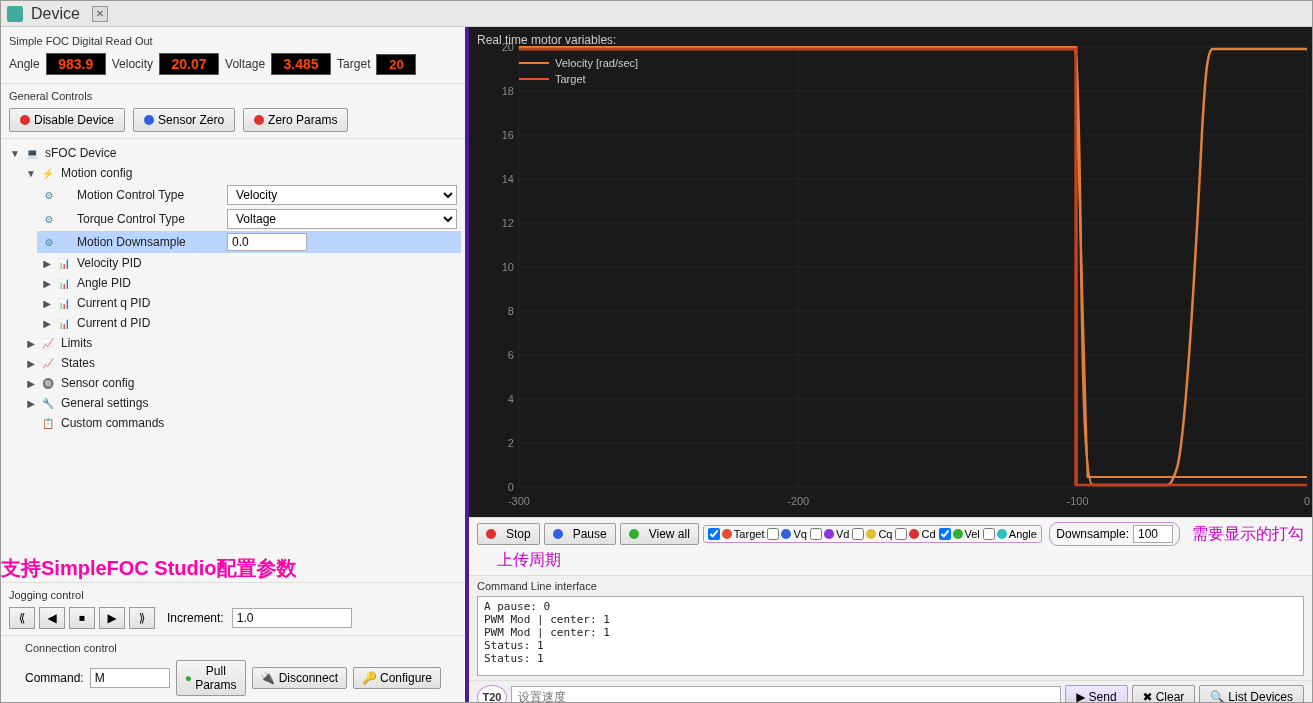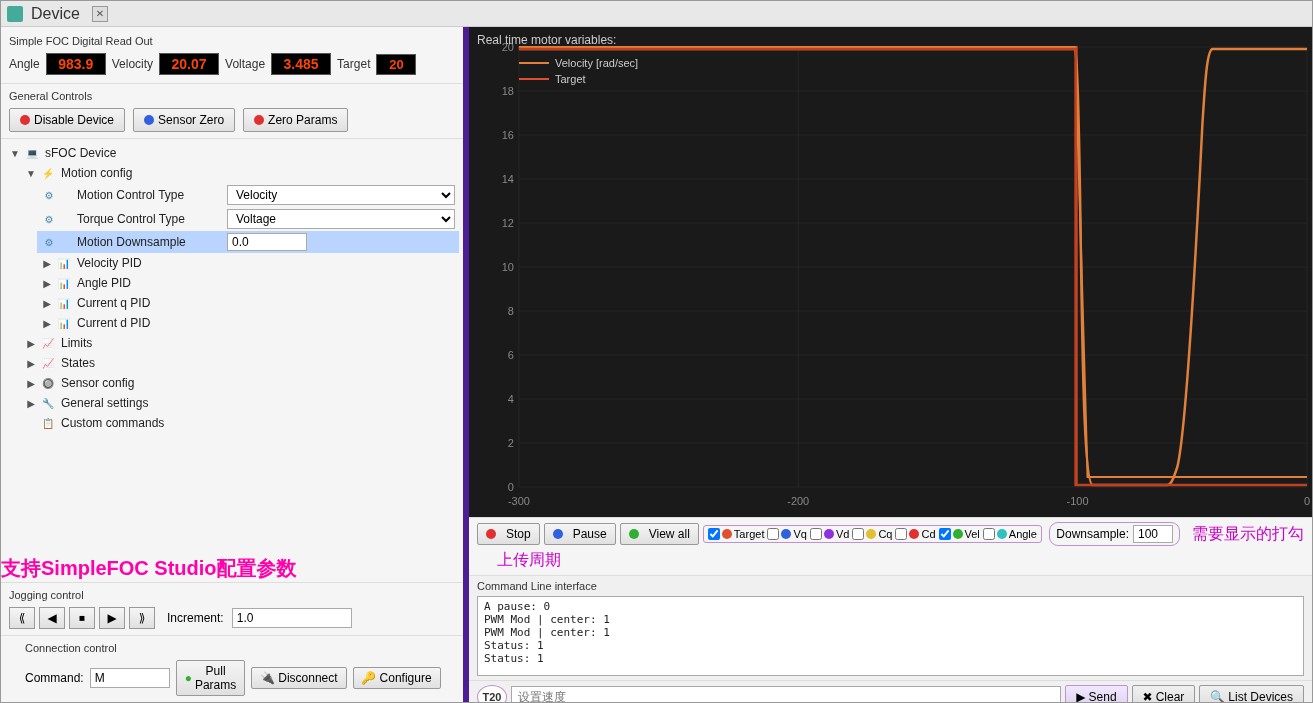--- a/index.html
+++ b/index.html
@@ -10,21 +10,21 @@
     
     .title-bar { display: flex; align-items: center; background: #e8e8e8; border-bottom: 1px solid #ccc; padding: 3px 6px; gap: 8px; height: 26px; }
     .title-bar-icon { width: 16px; height: 16px; background: #4a9; border-radius: 2px; display: flex; align-items: center; justify-content: center; }
     .title-bar-text { font-size: 16px; color: #333; }
     .title-bar-close { margin-left: 4px; width: 16px; height: 16px; border: 1px solid #999; background: #ddd; display: flex; align-items: center; justify-content: center; cursor: pointer; font-size: 10px; color: #555; }
     
     
     .main-content { display: flex; flex: 1; overflow: hidden; }
     
     
-    .left-panel { width: 468px; flex-shrink: 0; display: flex; flex-direction: column; background: #f5f5f5; border-right: 6px solid #4c1d95; }
+    .left-panel { width: 468px; flex-shrink: 0; display: flex; flex-direction: column; background: #f5f5f5; border-right: 4px solid #4c1d95; }
     
     
     .digital-readout { padding: 8px; border-bottom: 1px solid #ddd; }
     .readout-title { font-size: 11px; color: #333; margin-bottom: 6px; }
     .readout-values { display: flex; align-items: center; gap: 6px; flex-wrap: wrap; }
     .readout-label { font-size: 12px; color: #333; }
     .readout-value { background: #000000; color: #ff4400; font-family: Liberation Sans, sans-serif; font-size: 14px; font-weight: bold; padding: 2px 6px; border: 1px solid #555; min-width: 60px; text-align: center; }
     .readout-value.small { min-width: 40px; font-size: 13px; }
     
     

